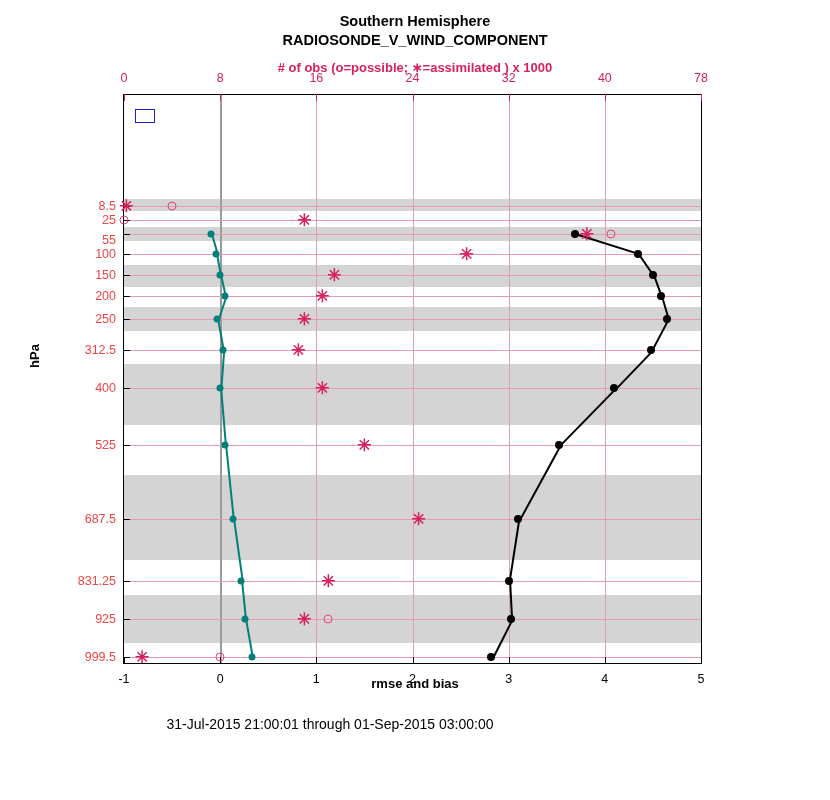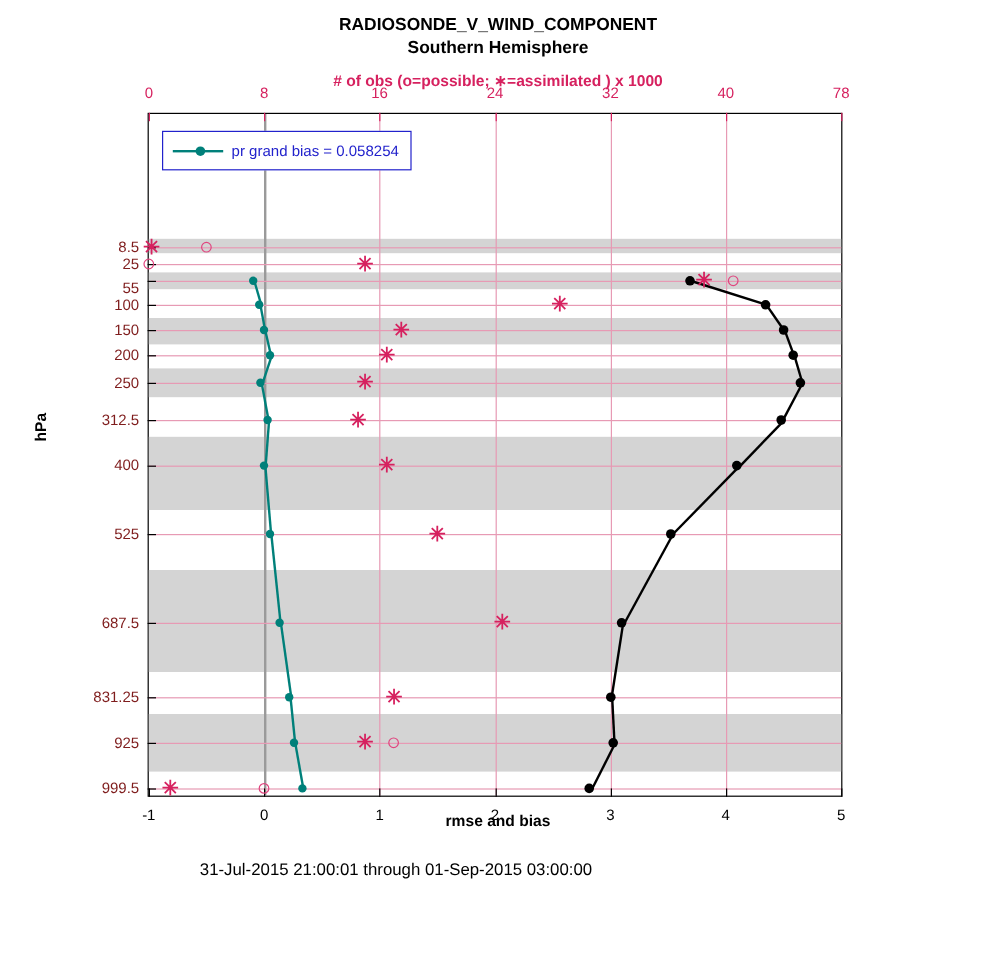--- a/index.html
+++ b/index.html
@@ -44,21 +44,21 @@
 
   .xlab-top{
     position:absolute;top:-24px;font-size:12.5px;color:#d6215f;
     transform:translateX(-50%);white-space:nowrap;
   }
   .xlab-bottom{
     position:absolute;bottom:-23px;font-size:12.5px;color:#000;
     transform:translateX(-50%);white-space:nowrap;
   }
   .ylab{
-    position:absolute;font-size:12.5px;color:#7f1d1d;white-space:nowrap;
+    position:absolute;font-size:12.5px;color:#ef4444;white-space:nowrap;
     transform:translateY(-50%);text-align:right;
   }
 
   .axis-title-x{
     position:absolute;left:0;top:676px;width:830px;text-align:center;
     font-size:13px;font-weight:bold;
   }
   .axis-title-y{
     position:absolute;left:34px;top:356px;
     font-size:13px;font-weight:bold;
@@ -103,22 +103,22 @@
     position:absolute;transform:translate(-50%,-50%);
     color:#d6215f;font-size:17px;line-height:17px;font-weight:bold;
   }
 </style>
 </head>
 <body>
 
 <div id="root">
 
   <div class="title-block">
+    <div class="title-line">Southern Hemisphere</div>
     <div class="title-line">RADIOSONDE_V_WIND_COMPONENT</div>
-    <div class="title-line">Southern Hemisphere</div>
   </div>
 
   <div class="obs-axis-label"># of obs (o=possible; ∗=assimilated ) x 1000</div>
 
   <div class="plot" id="plot">
       <div class="band" style="top: 104px; height: 12px; background: rgb(212, 212, 212);"></div>
       <div class="band" style="top: 132px; height: 14px; background: rgb(212, 212, 212);"></div>
       <div class="band" style="top: 170px; height: 22px; background: rgb(212, 212, 212);"></div>
       <div class="band" style="top: 212px; height: 24px; background: rgb(212, 212, 212);"></div>
       <div class="band" style="top: 269px; height: 61px; background: rgb(212, 212, 212);"></div>
@@ -258,27 +258,20 @@
       <div class="star" style="left: 198.344px; top: 201px; color: rgb(214, 33, 95);">✳</div>
       <div class="star" style="left: 180.312px; top: 224px; color: rgb(214, 33, 95);">✳</div>
       <div class="star" style="left: 174.302px; top: 255px; color: rgb(214, 33, 95);">✳</div>
       <div class="star" style="left: 198.344px; top: 293px; color: rgb(214, 33, 95);">✳</div>
       <div class="star" style="left: 240.417px; top: 350px; color: rgb(214, 33, 95);">✳</div>
       <div class="star" style="left: 294.51px; top: 424px; color: rgb(214, 33, 95);">✳</div>
       <div class="star" style="left: 204.354px; top: 486px; color: rgb(214, 33, 95);">✳</div>
       <div class="star" style="left: 180.312px; top: 524px; color: rgb(214, 33, 95);">✳</div>
       <div class="star" style="left: 18.0312px; top: 562px; color: rgb(214, 33, 95);">✳</div>
       <div class="legend" style="border-color: rgb(34, 34, 204);">
-        <div class="legend-row">
-          <span class="legend-line">
-            <span class="ln" style="background: rgb(0, 128, 122);"></span>
-            <span class="dot" style="background: rgb(0, 128, 122);"></span>
-          </span>
-          <span class="legend-text" style="color: rgb(34, 34, 204);">pr grand bias = 0.058254</span>
-        </div>
       </div>
     </div>
 
   <div class="axis-title-x">rmse and bias</div>
   <div class="axis-title-y">hPa</div>
   <div class="subtitle">31-Jul-2015 21:00:01 through 01-Sep-2015 03:00:00</div>
 
 </div>
 
 </body></html>

